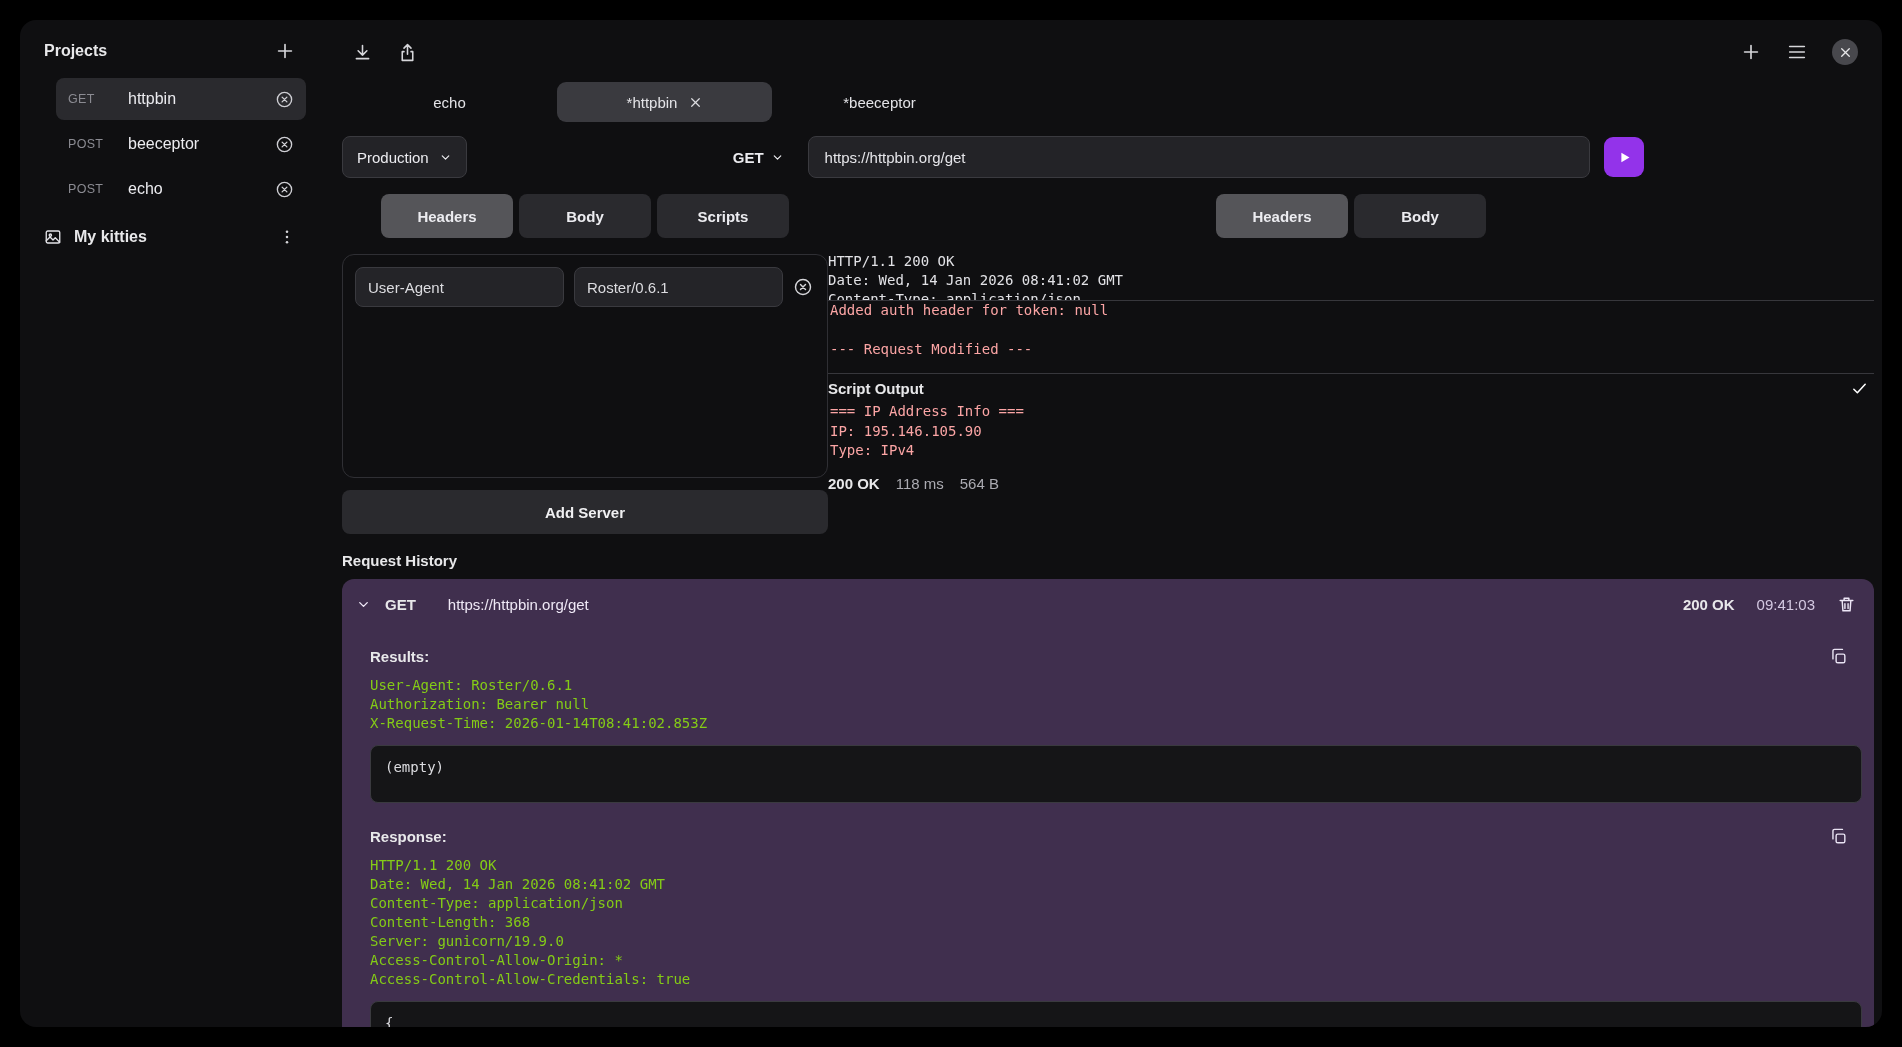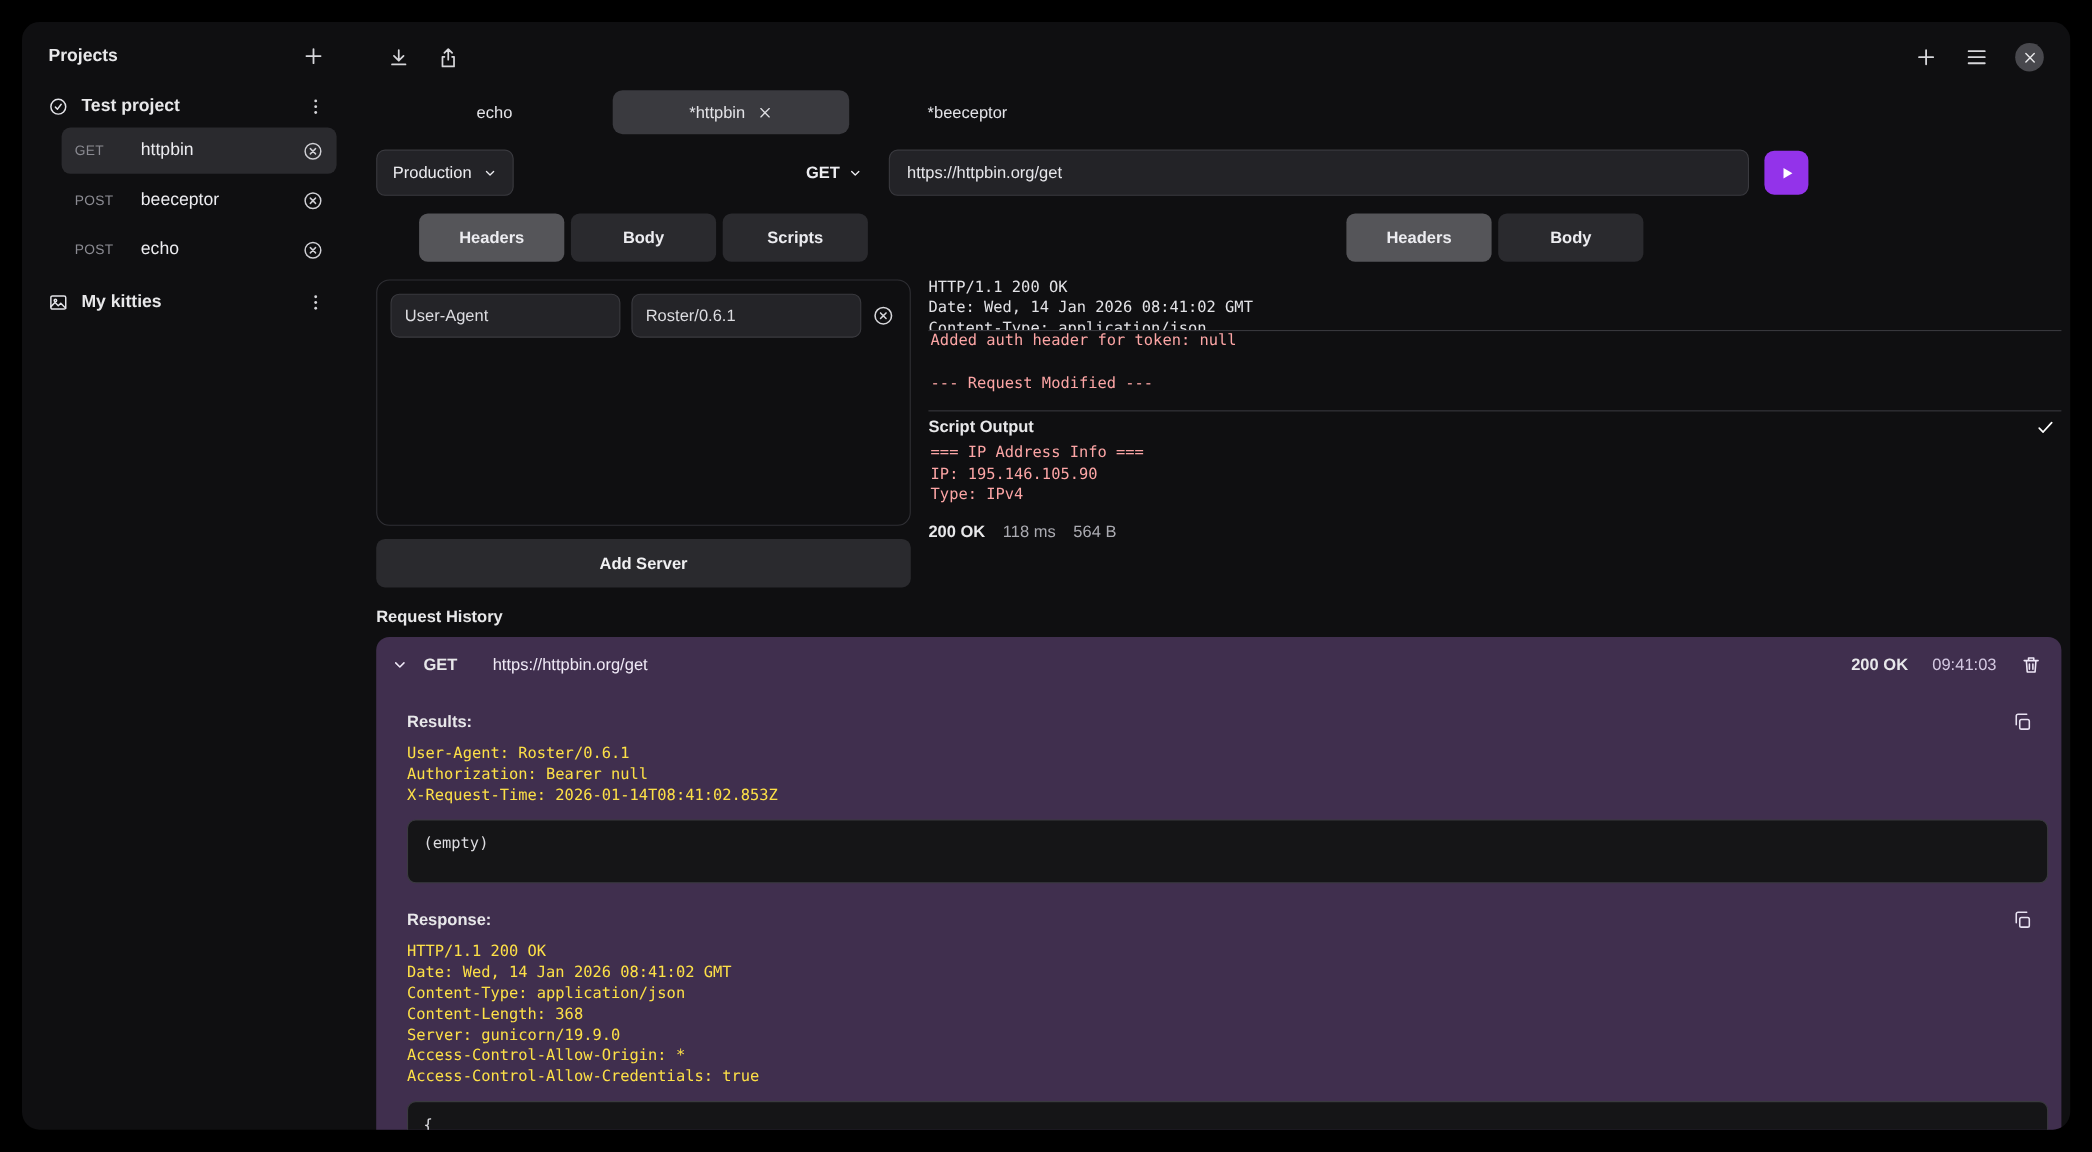--- a/index.html
+++ b/index.html
@@ -42,21 +42,21 @@
   .env-btn { display:flex; align-items:center; gap:10px; background:#232327; border:1px solid #3a3a3f;
              border-radius:8px; height:42px; padding:0 14px; font-size:15px; color:#ececf0; cursor:pointer; }
   .rb-spacer { width:228px; }
   .method-btn { display:flex; align-items:center; gap:7px; height:42px; padding:0 10px; font-size:15px;
                 font-weight:700; color:#ececf0; background:transparent; border:none; cursor:pointer; }
   .url-input { flex:1; height:42px; background:#232327; border:1px solid #3a3a3f; border-radius:8px;
                padding:0 16px; font-size:15px; color:#e6e6ea; font-family:"Liberation Sans", sans-serif; }
   .send-btn { width:40px; height:40px; border-radius:9px; border:none; display:flex; align-items:center;
               justify-content:center; cursor:pointer; background:#9333ea; color:#fff; flex:0 0 40px; }
 
-  .panels { display:flex; gap:16px; margin:16px 0 0 22px; }
+  .panels { display:flex; margin:16px 0 0 22px; }
   .left-panel { width:486px; flex:0 0 486px; display:flex; flex-direction:column; }
   .right-panel { flex:1; display:flex; flex-direction:column; min-width:0; }
   .ptabs { display:flex; justify-content:center; gap:6px; }
   .ptab { width:132px; height:44px; border-radius:8px; background:#2a2a2e; color:#ececf0; font-size:15px;
           font-weight:700; display:flex; align-items:center; justify-content:center; border:none; cursor:pointer; }
   .ptab.active { background:#555559; }
 
   .headers-box { margin-top:16px; border:1px solid #2f2f34; border-radius:12px; padding:12px; height:224px; }
   .header-row { display:flex; align-items:center; gap:10px; }
   .hdr-input { width:209px; height:40px; background:#242428; border:1px solid #3a3a3f; border-radius:8px;
@@ -89,21 +89,21 @@
   .hurl { margin-left:32px; font-size:15px; color:#efe9f6; }
   .hright { margin-left:auto; display:flex; align-items:center; gap:22px; }
   .hstatus { font-weight:700; font-size:15px; }
   .htime { color:#d4c9e2; font-size:15px; }
   .htrash { color:#eee7f7; }
   .hbody { padding:4px 12px 0 28px; }
   .block-label-row { display:flex; justify-content:space-between; align-items:center; margin-top:14px; padding-right:14px; }
   .block-label-row.response { margin-top:24px; }
   .block-label { font-size:15px; font-weight:700; }
   .copy-btn { color:#e8e2f2; }
-  .mono-block { margin-top:10px; font-size:14px; line-height:19px; color:#fde047; white-space:pre; }
+  .mono-block { margin-top:10px; font-size:14px; line-height:19px; color:#84cc16; white-space:pre; }
   .code-box { margin-top:12px; background:#151517; border:1px solid #3a3a3f; border-radius:8px;
               padding:12px 14px; font-size:14px; line-height:19px; color:#dcdce0; white-space:pre; min-height:58px; }
   .code-box.response { min-height:160px; }
 </style>
 </head>
 <body>
 
 <div class="window">
 
   <aside class="sidebar">
@@ -111,38 +111,20 @@
       <span class="sb-title">Projects</span>
       <button class="icon-btn">
         <span>
           <svg width="22" height="22" viewBox="0 0 24 24" fill="none" stroke="currentColor" stroke-width="1.8" stroke-linecap="round">
               <path d="M12 5v14M5 12h14"></path>
             </svg>
         </span>
       </button>
     </div>
 
-    <div class="group-header">
-      <span class="gicon">
-        <svg width="18" height="18" viewBox="0 0 24 24" fill="none" stroke="currentColor" stroke-width="1.8" stroke-linecap="round" stroke-linejoin="round">
-            <circle cx="12" cy="12" r="9"></circle>
-            <path d="M8.5 12.5l2.5 2.5 4.5-6"></path>
-          </svg>
-      </span>
-      <span>Test project</span>
-      <button class="icon-btn kebab">
-        <span>
-          <svg width="18" height="18" viewBox="0 0 24 24" fill="currentColor">
-              <circle cx="12" cy="5" r="1.7"></circle>
-              <circle cx="12" cy="12" r="1.7"></circle>
-              <circle cx="12" cy="19" r="1.7"></circle>
-            </svg>
-        </span>
-      </button>
-    </div>
 
     <div class="sb-items">
       <div class="sb-item selected">
         <span class="method">GET</span>
         <span class="name">httpbin</span>
         <button class="icon-btn close">
           <span>
             <svg width="19" height="19" viewBox="0 0 24 24" fill="none" stroke="currentColor" stroke-width="1.7" stroke-linecap="round">
                 <circle cx="12" cy="12" r="9"></circle>
                 <path d="M9 9l6 6M15 9l-6 6"></path>

